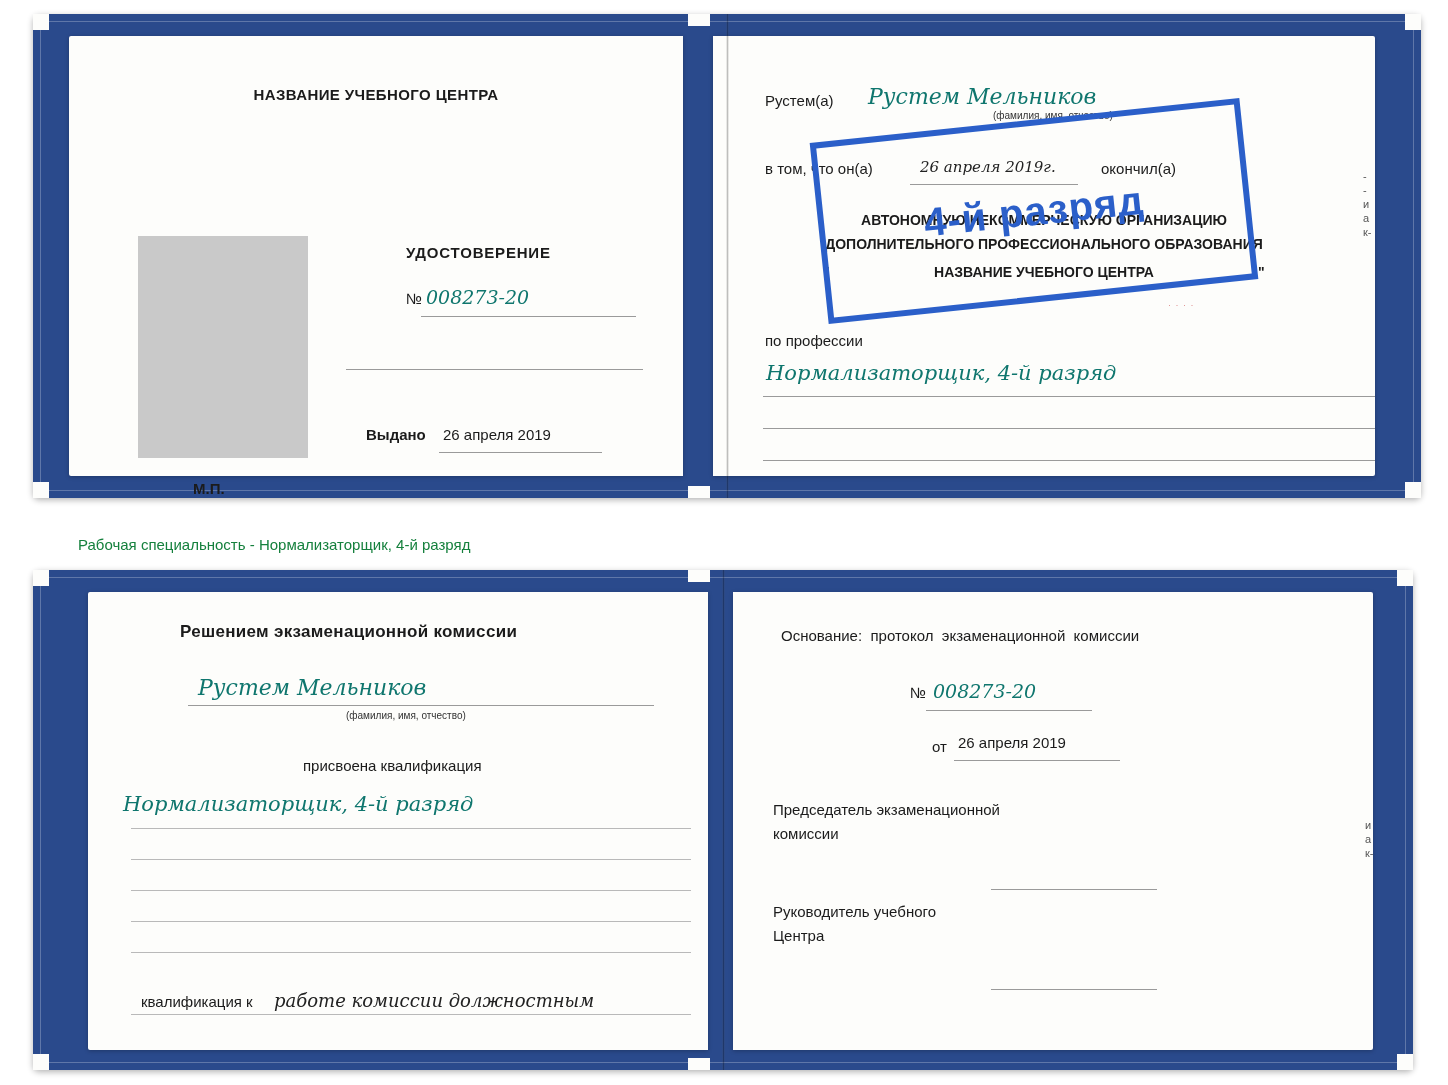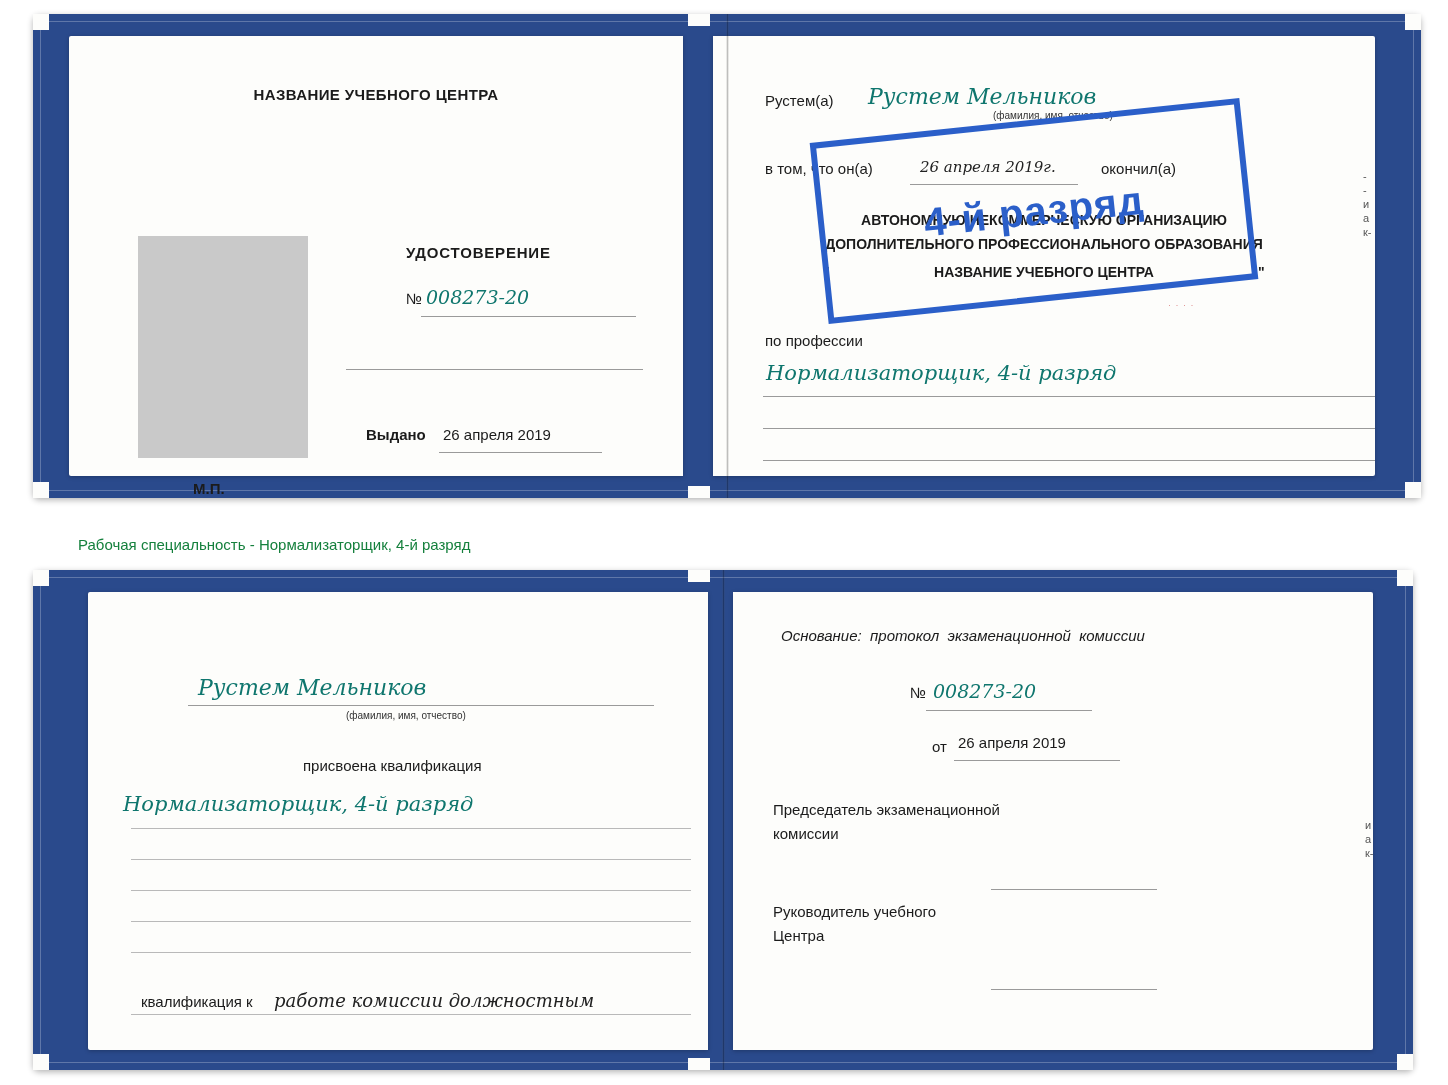--- a/index.html
+++ b/index.html
@@ -206,20 +206,21 @@
 
   <div class="notch" style="left:0; top:0;"></div>
   <div class="notch" style="right:0; top:0;"></div>
   <div class="notch" style="left:0; bottom:0;"></div>
   <div class="notch" style="right:0; bottom:0;"></div>
   <div class="notch" style="left:655px; top:0; width:22px; height:12px;"></div>
   <div class="notch" style="left:655px; bottom:0; width:22px; height:12px;"></div>
 
   <div class="page left" style="left:55px; top:22px; width:620px; height:458px;">
 
+    <div class="txt bold" style="left:92px; top:30px; font-size:17px; letter-spacing:0.3px;">Решением экзаменационной комиссии</div>
 
     <div class="hand" style="left:110px; top:83px; font-size:22px;">Рустем Мельников</div>
     <div class="rule" style="left:100px; top:113px; width:466px;"></div>
     <div class="txt small" style="left:258px; top:118px; font-size:10px;">(фамилия, имя, отчество)</div>
 
     <div class="txt" style="left:215px; top:165px; font-size:15px;">присвоена квалификация</div>
 
     <div class="hand" style="left:35px; top:200px; font-size:21px;">Нормализаторщик, 4-й разряд</div>
 
     <div class="rule light" style="left:43px; top:236px; width:560px;"></div>
@@ -228,21 +229,21 @@
     <div class="rule light" style="left:43px; top:329px; width:560px;"></div>
     <div class="rule light" style="left:43px; top:360px; width:560px;"></div>
 
     <div class="txt" style="left:53px; top:401px; font-size:15px;">квалификация к</div>
     <div class="ink" style="left:186px; top:398px; font-size:18px;">работе комиссии должностным</div>
     <div class="rule light" style="left:43px; top:422px; width:560px;"></div>
   </div>
 
   <div class="page right" style="left:700px; top:22px; width:640px; height:458px;">
 
-    <div class="txt" style="left:48px; top:35px; font-size:15px;font-style:italic;">Основание:  протокол  экзаменационной  комиссии</div>
+    <div class="txt" style="left:48px; top:35px; font-size:15px;">Основание:  протокол  экзаменационной  комиссии</div>
 
     <div class="txt" style="left:177px; top:92px; font-size:15px;">№</div>
     <div class="hand" style="left:200px; top:88px; font-size:19px;">008273-20</div>
     <div class="rule" style="left:193px; top:118px; width:166px;"></div>
 
     <div class="txt" style="left:199px; top:146px; font-size:15px;">от</div>
     <div class="txt" style="left:225px; top:142px; font-size:15px;">26 апреля 2019</div>
     <div class="rule" style="left:221px; top:168px; width:166px;"></div>
 
     <div class="txt" style="left:40px; top:209px; font-size:15px;">Председатель экзаменационной</div>

